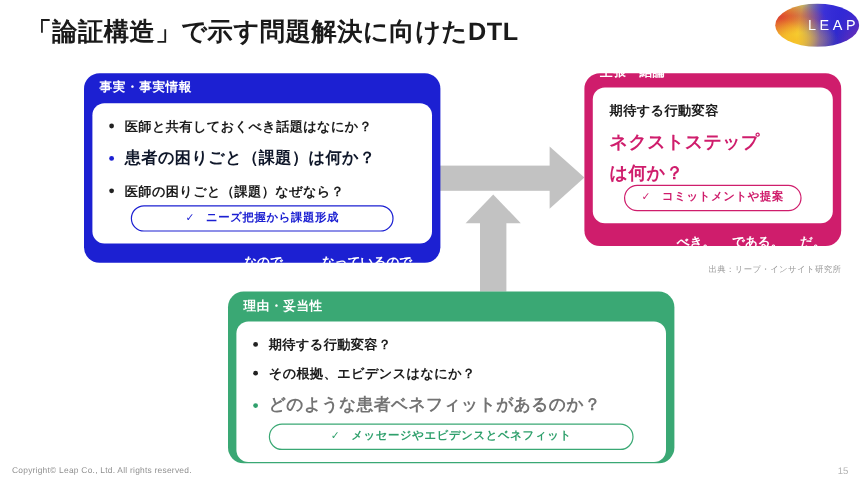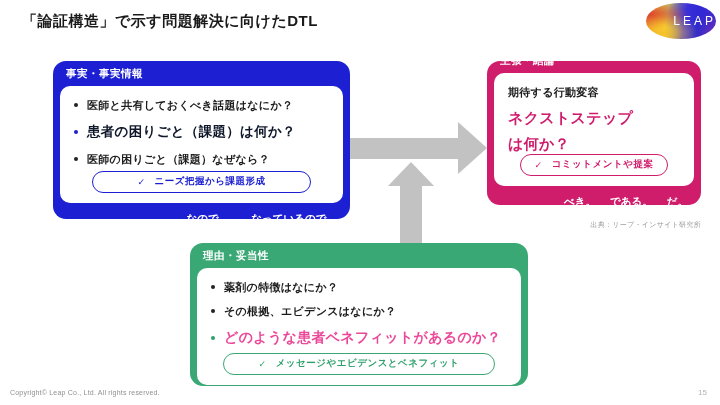--- a/index.html
+++ b/index.html
@@ -7,21 +7,21 @@
   body {
     position: relative;
     background: #ffffff;
     font-family: "Liberation Sans", "DejaVu Sans", sans-serif;
     overflow: hidden;
   }
 
   
   .slide-title {
     position: absolute; left: 22px; top: 12px;
-    font-size: 15px; font-weight: bold; color: #1a1a1a;
+    font-size: 21px; font-weight: bold; color: #1a1a1a;
     letter-spacing: 0.5px;
   }
   .logo {
     position: absolute; left: 646px; top: 3px; width: 70px; height: 36px;
     border-radius: 50%;
     background:
       radial-gradient(ellipse at 22% 85%, rgba(246,190,40,0.95) 0%, rgba(246,190,40,0) 48%),
       radial-gradient(ellipse at 5% 35%, rgba(218,62,48,0.95) 0%, rgba(218,62,48,0) 42%),
       radial-gradient(ellipse at 80% 20%, rgba(50,40,215,0.9) 0%, rgba(50,40,215,0) 60%),
       linear-gradient(100deg, #e05a35 0%, #f0b62b 18%, #f6e73c 30%, #4a3fd8 55%, #2d2acc 72%, #7d2fae 100%);
@@ -61,35 +61,35 @@
 
   .pill {
     margin: auto auto 4px; width: 86%;
     border-radius: 999px; padding: 3px 8px 4px;
     display: flex; align-items: center; justify-content: center; gap: 9px;
     font-size: 9.5px; font-weight: bold; letter-spacing: 0.5px;
   }
   .pill .check { font-size: 9px; }
 
   
-  .box.fact { left: 53px; top: 61px; width: 297px; height: 158px; background: #1c20d2; }
+  .box.fact { left: 70px; top: 61px; width: 297px; height: 158px; background: #1c20d2; }
   .fact .row.em .row-text { color: #0f172a; font-size: 13.5px; font-weight: 800; }
   .fact .row.em { margin: 6px 0; }
   .fact .row.em .dot { background: #1c20d2; }
   .fact .pill { border: 1.5px solid #1c20d2; color: #1c20d2; }
 
   
   .box.claim { left: 487px; top: 61px; width: 214px; height: 144px; background: #cf1d6c; justify-content: center; }
   .claim .line { font-size: 11px; font-weight: bold; color: #1c1c1c; margin: 5px 0 2px; letter-spacing: 0.3px; }
   .claim .line.em { color: #cf1d6c; font-size: 15px; font-weight: 800; margin: 7px 0 0; }
   .claim .pill { border: 1.5px solid #cf1d6c; color: #cf1d6c; }
 
   
-  .box.reason { left: 190px; top: 243px; width: 338px; height: 143px; background: #3aa874; }
-  .reason .row.em .row-text { color: #ec4899; font-size: 14px; font-weight: 800; }
+  .box.reason { left: 190px; top: 243px; width: 372px; height: 143px; background: #3aa874; }
+  .reason .row.em .row-text { color: #737373; font-size: 14px; font-weight: 800; }
   .reason .row.em { margin: 6px 0; }
   .reason .row.em .dot { background: #2fa06c; }
   .reason .pill { border: 1.5px solid #3aa874; color: #2fa06c; width: 92%; }
 
   
   .arrow-right-shaft {
     position: absolute; left: 350px; top: 138px; width: 110px; height: 21px;
     background: #c2c2c2;
   }
   .arrow-right-head {
@@ -177,21 +177,21 @@
     <span>である。</span>
     <span>だ。</span>
   </div>
 </div>
 
 <div class="box reason">
   <div class="box-header">理由・妥当性</div>
   <div class="box-card">
     <div class="row">
       <span class="dot"></span>
-      <span class="row-text">薬剤の特徴はなにか？</span>
+      <span class="row-text">期待する行動変容？</span>
     </div>
     <div class="row">
       <span class="dot"></span>
       <span class="row-text">その根拠、エビデンスはなにか？</span>
     </div>
     <div class="row em">
       <span class="dot"></span>
       <span class="row-text">どのような患者ベネフィットがあるのか？</span>
     </div>
     <div class="pill">

